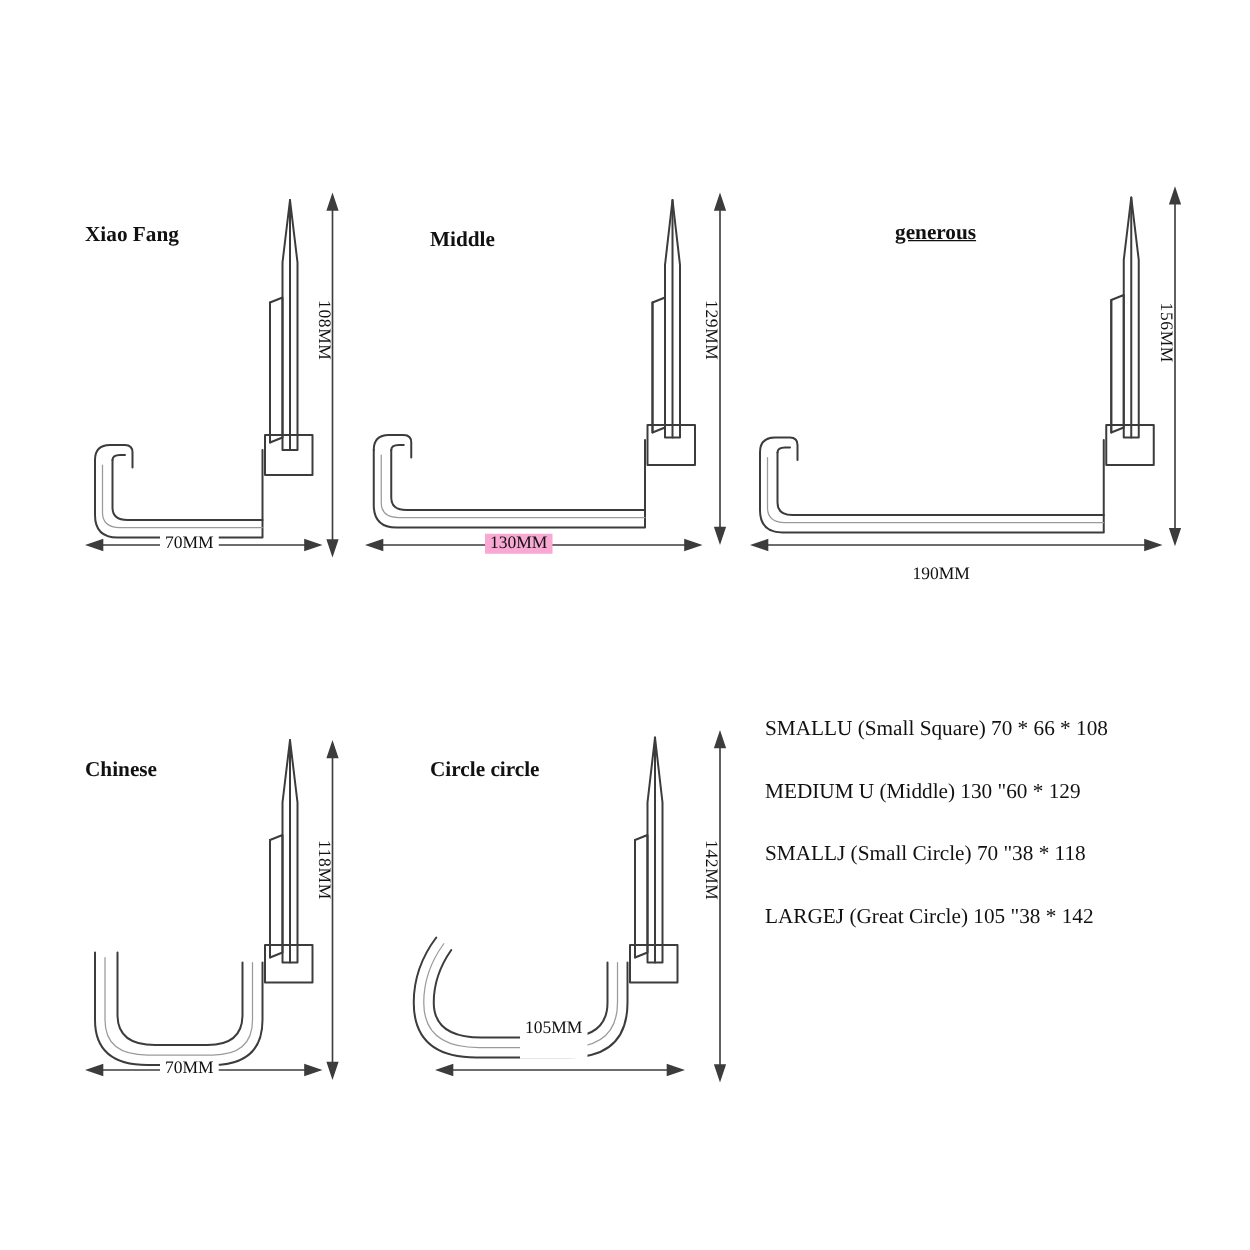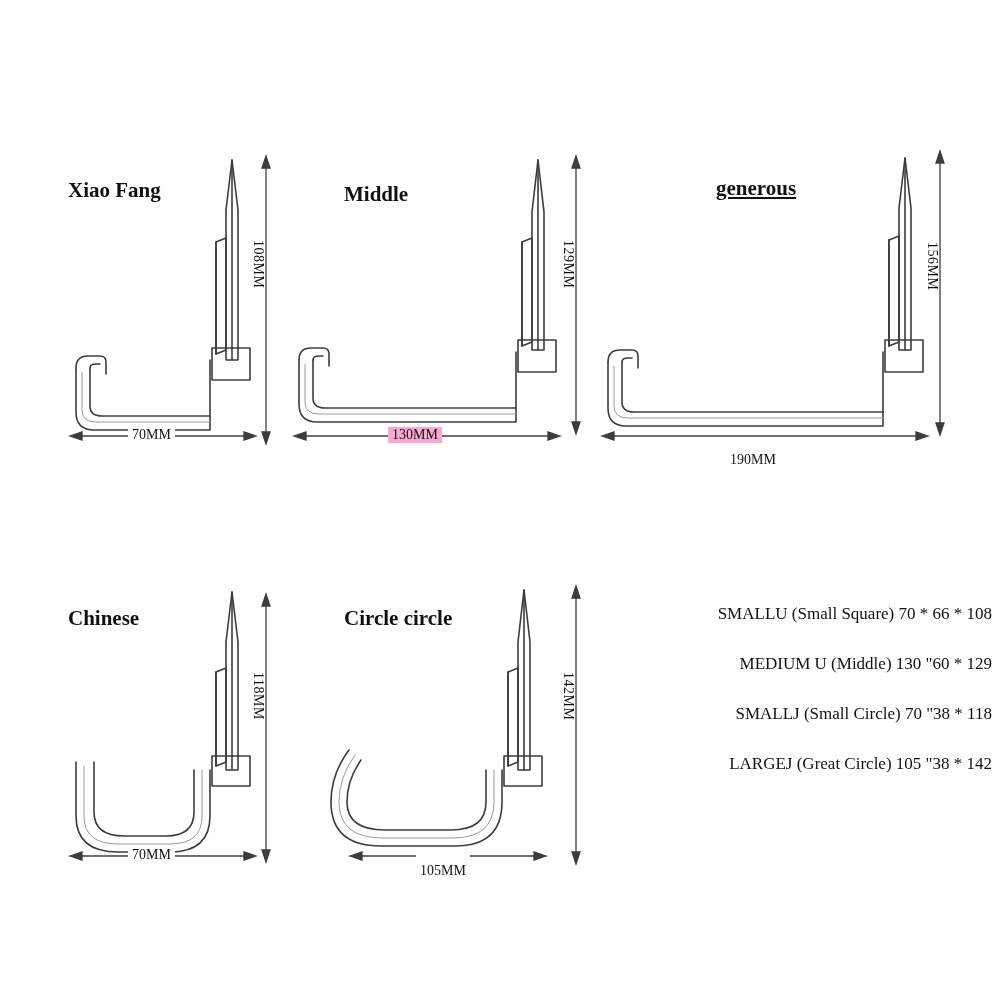--- a/index.html
+++ b/index.html
@@ -18,42 +18,41 @@
   #stage {
     position: absolute;
     left: 0; top: 0;
     width: 1000px;
     height: 1000px;
   }
   .label {
     position: absolute;
     font-family: "Liberation Serif", serif;
     font-weight: bold;
-    font-size: 21px;
+    font-size: 17px;
     color: #111;
     white-space: nowrap;
   }
   .dim {
     position: absolute;
     font-family: "Liberation Serif", serif;
     font-size: 14px;
     color: #111;
     white-space: nowrap;
   }
   .dim.vert {
     writing-mode: vertical-rl;
     text-orientation: mixed;
     letter-spacing: 0.5px;
   }
   .speclist {
     position: absolute;
     left: 612px;
-    top: 604px;
+    top: 573px;
     width: 380px;
-    text-align: right;
   }
   .spec-line {
     font-family: "Liberation Serif", serif;
     font-size: 17px;
     color: #111;
     margin-bottom: 30px;
     white-space: nowrap;
   }
   svg { display: block; }
 </style>
@@ -237,21 +236,21 @@
   </svg>
   <div class="dim vert" style="left:560px; top:672px;">142MM</div>
 
   <svg width="200" height="20" style="position:absolute; left:348px; top:846px;" viewBox="0 0 200 20">
     <g stroke="#3c3c3c" stroke-width="1.3" fill="#3c3c3c">
       <line x1="10" y1="10" x2="190" y2="10"></line>
       <polygon points="2,10 14,6 14,14"></polygon>
       <polygon points="198,10 186,6 186,14"></polygon>
     </g>
   </svg>
-  <div class="dim" style="left:416px; top:847px; background:#fff; padding:16px 4px;">105MM</div>
+  <div class="dim" style="left:416px; top:799px; background:#fff; padding:16px 4px;">105MM</div>
 
   <div class="speclist">
     <div class="spec-line">SMALLU (Small Square) 70 * 66 * 108</div>
     <div class="spec-line">MEDIUM U (Middle) 130 "60 * 129</div>
     <div class="spec-line">SMALLJ (Small Circle) 70 "38 * 118</div>
     <div class="spec-line">LARGEJ (Great Circle) 105 "38 * 142</div>
   </div>
 
 </div>
 

